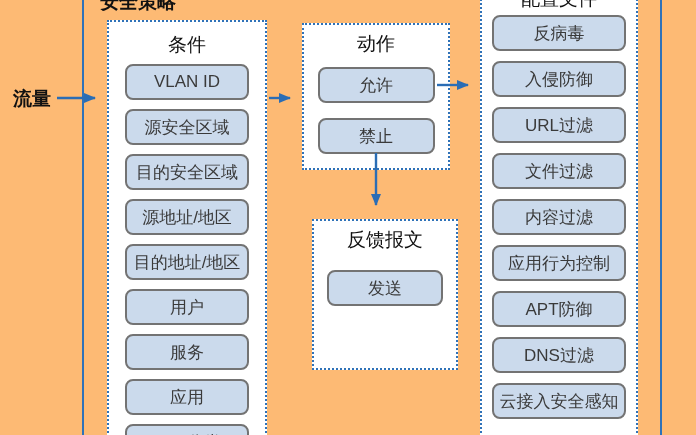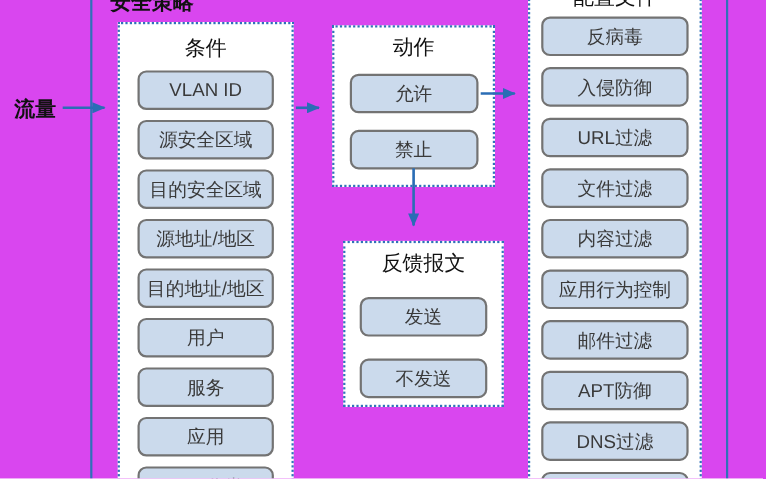--- a/index.html
+++ b/index.html
@@ -1,21 +1,21 @@
 <!DOCTYPE html>
 <html><head>
 <meta charset="utf-8">
 <style>
   html, body { margin: 0; padding: 0; background: #ffffff; }
   .canvas {
     position: relative;
     width: 696px;
     height: 435px;
     overflow: hidden;
-    background: #d946ef;
+    background: #fdba74;
     font-family: "Liberation Sans", sans-serif;
   }
 
   
   .outer {
     position: absolute;
     left: 82px; top: -30px;
     width: 576px; height: 520px;
     border: 2px solid #2f72b8;
     background: transparent;
@@ -119,34 +119,32 @@
     <div class="nodes">
         <div class="node">允许</div>
         <div class="node">禁止</div>
       </div>
   </div>
 
   <div class="group group-feedback">
     <div class="gtitle">反馈报文</div>
     <div class="nodes">
         <div class="node">发送</div>
-        <div class="node">不发送</div>
       </div>
   </div>
 
   <div class="group group-profiles">
     <div class="gtitle">配置文件</div>
     <div class="nodes">
         <div class="node">反病毒</div>
         <div class="node">入侵防御</div>
         <div class="node">URL过滤</div>
         <div class="node">文件过滤</div>
         <div class="node">内容过滤</div>
         <div class="node">应用行为控制</div>
-        <div class="node">邮件过滤</div>
         <div class="node">APT防御</div>
         <div class="node">DNS过滤</div>
         <div class="node">云接入安全感知</div>
       </div>
   </div>
 
   <svg class="arrows" viewBox="0 0 696 435">
     <defs>
       <marker id="ah" markerUnits="userSpaceOnUse" markerWidth="12" markerHeight="10" refX="11" refY="5" orient="auto">
         <path d="M0,0 L12,5 L0,10 z" fill="#2a6db5"></path>

